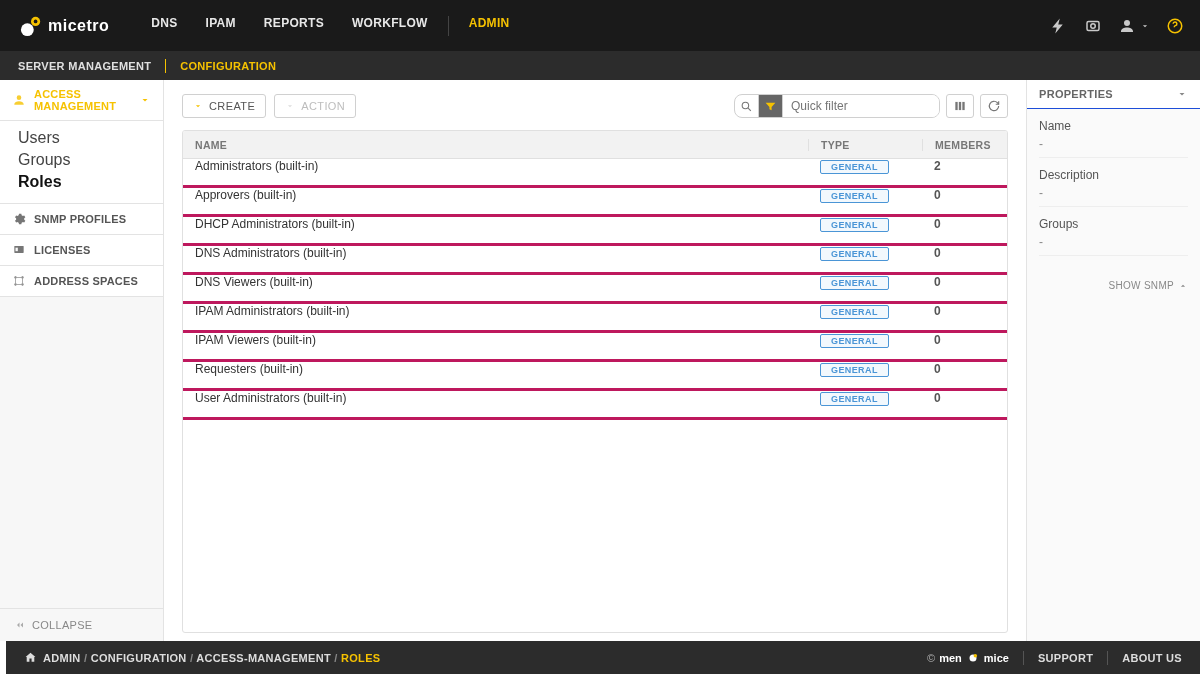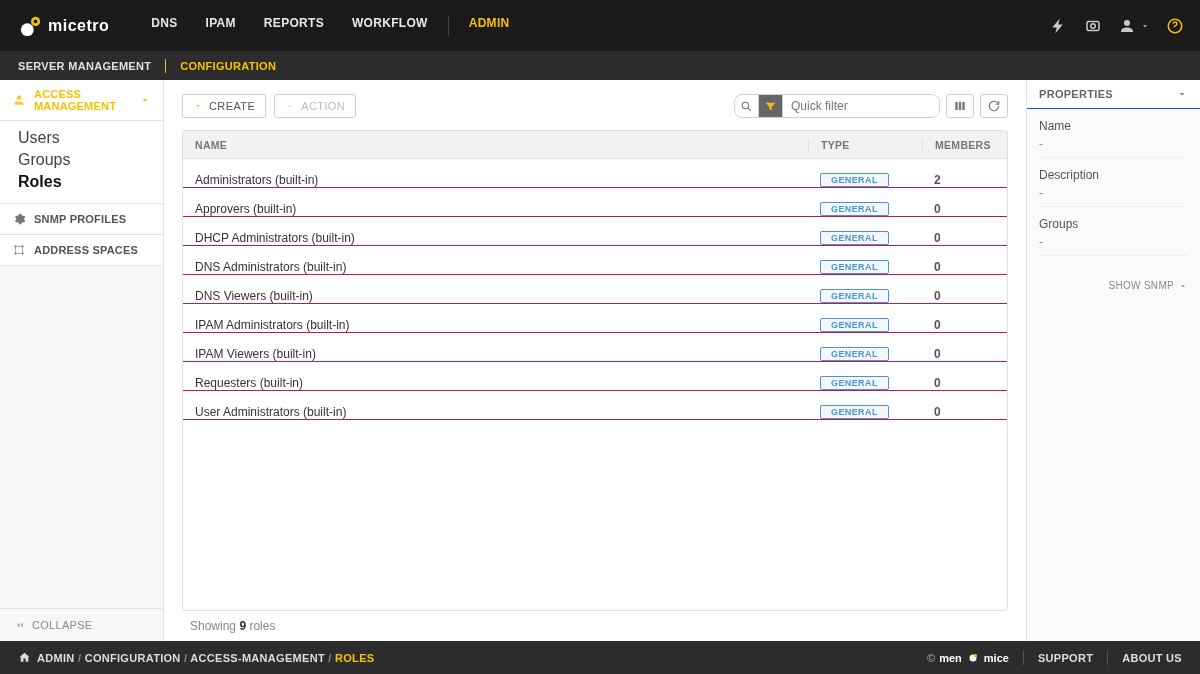--- a/index.html
+++ b/index.html
@@ -118,21 +118,21 @@
 .fg-icon.active { background: #666; color: #f6c200; }
 .fg-input { width: 156px; border: none; padding: 0 8px; font-size: 12px; outline: none; }
 .sq-btn { width: 28px; height: 24px; border: 1px solid #d0d0d0; border-radius: 3px; display: flex; align-items: center; justify-content: center; color: #777; cursor: pointer; }
 
 .table-wrap { border: 1px solid #e0e0e0; border-radius: 3px; flex: 1; display: flex; flex-direction: column; overflow: hidden; }
 .thead { display: flex; background: #f2f2f2; height: 28px; align-items: center; font-size: 10.5px; font-weight: 700; color: #777; letter-spacing: 0.3px; border-bottom: 1px solid #e0e0e0; }
 .th-name { flex: 1; padding-left: 12px; }
 .th-type { width: 114px; text-align: left; padding-left: 12px; border-left: 1px solid #e0e0e0; }
 .th-members { width: 85px; text-align: left; padding-left: 12px; border-left: 1px solid #e0e0e0; }
 .tbody { flex: 1; overflow: auto; }
-.row { display: flex; align-items: flex-end; height: 29px; border-bottom: 1px solid #be185d; font-size: 12px; color: #333; cursor: pointer; }
+.row { display: flex; align-items: flex-start; height: 29px; border-bottom: 3px solid #be185d; font-size: 12px; color: #333; cursor: pointer; }
 .row .c-name { flex: 1; padding-left: 12px; }
 .row .c-type { width: 114px; padding-left: 12px; }
 .row .c-members { width: 85px; padding-left: 12px; font-weight: 700; color: #555; }
 .badge {
   display: inline-block;
   border: 1px solid #4a95d6;
   color: #4a95d6;
   font-size: 9px;
   letter-spacing: 0.4px;
   font-weight: 700;
@@ -160,20 +160,21 @@
 .rp-showless { text-align: right; font-size: 10px; color: #888; letter-spacing: 0.3px; cursor: pointer; padding: 4px 12px; display: flex; justify-content: flex-end; align-items: center; gap: 4px; }
 
 .footer {
   background: #2c2c2c;
   height: 33px;
   display: flex;
   align-items: center;
   color: #ddd;
   font-size: 11px;
   padding: 5px 18px;
+  margin-left: 6px;
 }
 .bc { display: flex; align-items: center; gap: 6px; font-weight: 700; letter-spacing: 0.3px; }
 .bc span.sep { color: #888; }
 .bc span.last { color: #f6c200; }
 .footer-right { margin-left: auto; display: flex; align-items: center; gap: 14px; }
 .footer-sep { width: 1px; height: 14px; background: #555; }
 .footer-link { color: #ddd; font-weight: 700; letter-spacing: 0.3px; cursor: pointer; }
 .brand-foot { display: flex; align-items: center; gap: 4px; color: #aaa; }
 .brand-foot b { color: #fff; }
 svg { display: block; }
@@ -256,20 +257,29 @@
         <div class="sb-subitem">Groups</div>
         <div class="sb-subitem active">Roles</div>
       </div>
     <div class="sb-section">
       <span class="sb-icon">
         <svg viewBox="0 0 24 24" fill="#888">
             <path d="M12 8a4 4 0 1 0 0 8 4 4 0 0 0 0-8zm9 4a7 7 0 0 0-.1-1.2l2-1.6-2-3.4-2.4 1a7 7 0 0 0-2-1.2L16 3h-4l-.5 2.6a7 7 0 0 0-2 1.2l-2.4-1-2 3.4 2 1.6A7 7 0 0 0 7 12a7 7 0 0 0 .1 1.2l-2 1.6 2 3.4 2.4-1a7 7 0 0 0 2 1.2L12 21h4l.5-2.6a7 7 0 0 0 2-1.2l2.4 1 2-3.4-2-1.6A7 7 0 0 0 21 12z"></path>
           </svg>
       </span>
       <span>SNMP PROFILES</span>
+    </div>
+    <div class="sb-section">
+      <span class="sb-icon">
+        <svg viewBox="0 0 24 24" fill="#888">
+            <rect x="4" y="5" width="16" height="12" rx="1"></rect>
+            <rect x="6" y="8" width="4" height="6" fill="#f7f7f7"></rect>
+          </svg>
+      </span>
+      <span>LICENSES</span>
     </div>
     <div class="sb-section">
       <span class="sb-icon">
         <svg viewBox="0 0 24 24" fill="#888">
             <circle cx="6" cy="6" r="2"></circle>
             <circle cx="18" cy="6" r="2"></circle>
             <circle cx="6" cy="18" r="2"></circle>
             <circle cx="18" cy="18" r="2"></circle>
             <path d="M6 6h12M6 18h12M6 6v12M18 6v12" stroke="#888" stroke-width="1.5"></path>
           </svg>
@@ -383,23 +393,20 @@
             <div class="c-members">0</div>
           </div>
           <div class="row">
             <div class="c-name">User Administrators (built-in)</div>
             <div class="c-type"><span class="badge">GENERAL</span></div>
             <div class="c-members">0</div>
           </div>
         </div>
     </div>
 
-    <div class="status">
-      <span>Showing </span><b>9</b><span> roles</span>
-    </div>
   </div>
 
   <div class="rightpanel">
     <div class="rp-header">
       <span>PROPERTIES</span>
       <span>
         <svg width="12" height="12" viewBox="0 0 24 24" fill="#888">
             <path d="M7 10l5 5 5-5z"></path>
           </svg>
       </span>

